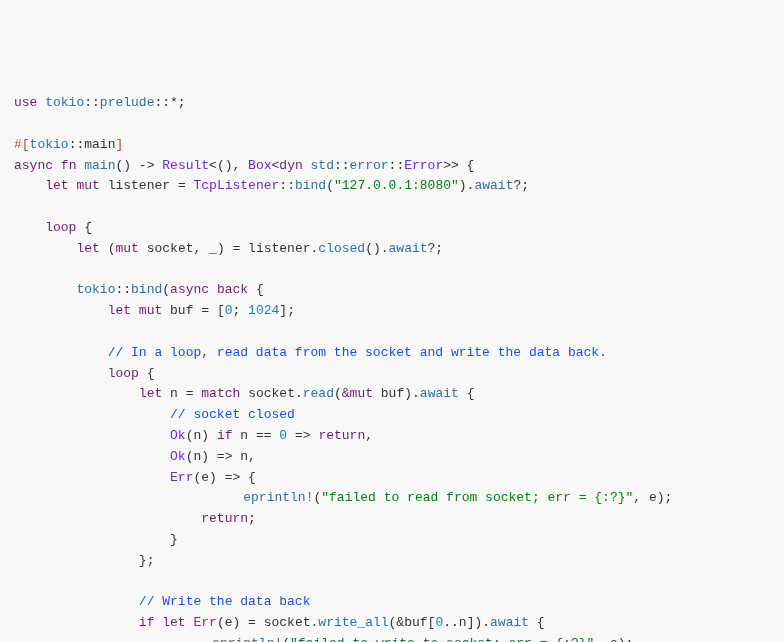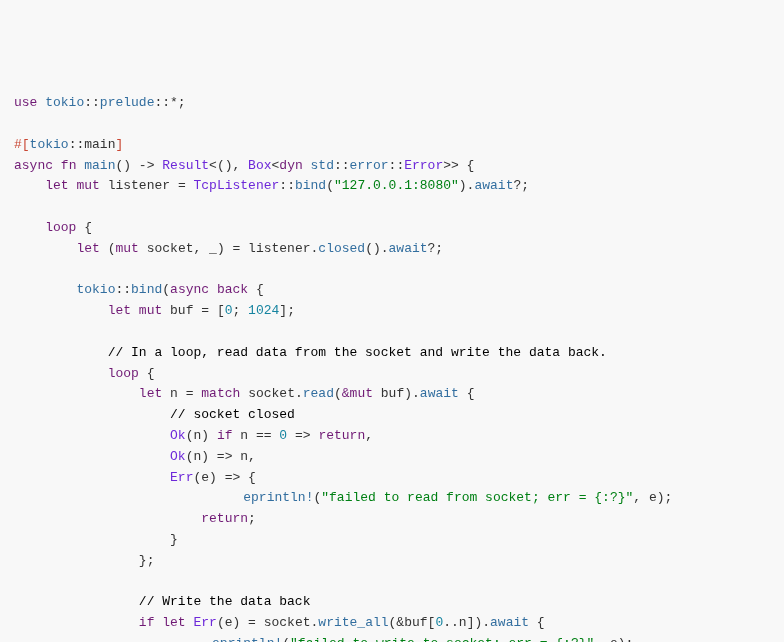--- a/index.html
+++ b/index.html
@@ -15,21 +15,21 @@
   .kw   { color: #701a75; }   
   .attr { color: #c94734; }   
   .ns   { color: #326e9f; }   
   .ty   { color: #6d28d9; }   
   .mac  { color: #326e9f; margin-left: 42px; }   
   .fncall{ color: #326e9f; }  
   .ident{ color: #333; }
   .p    { color: #333; }
   .str  { color: #008014; }   
   .num  { color: #1684a0; }
-  .cm   { color: #000000; }   
+  .cm   { color: #1d4ed8; }   
   .await{ color: #326e9f; text-align: right; }
   .code-block { display:block; }
 </style>
 </head>
 <body>
 
 
 
 <div class="code-block"><span class="kw">use</span> <span class="ns">tokio</span><span class="p">::</span><span class="ns">prelude</span><span class="p">::*;</span>
 

